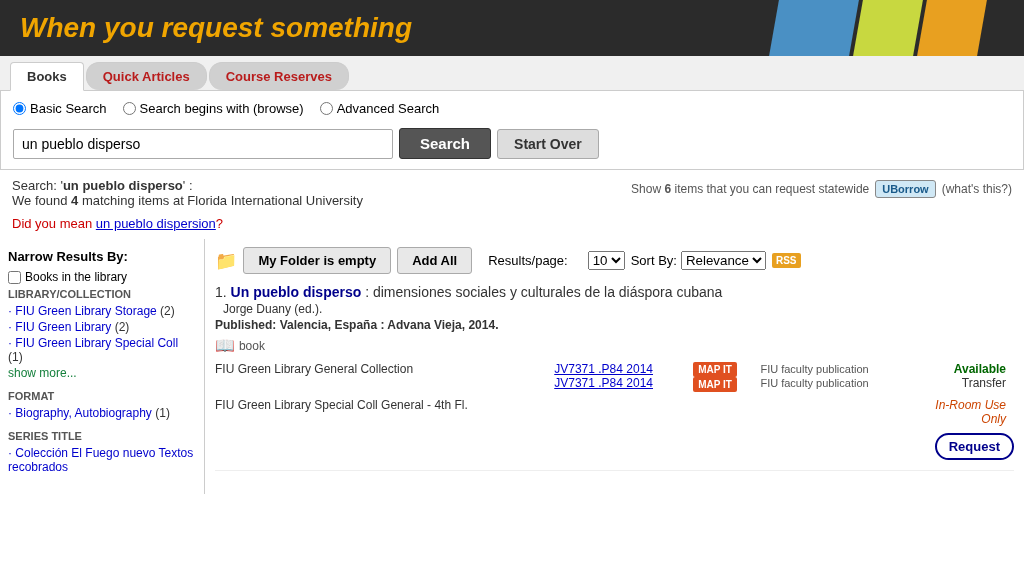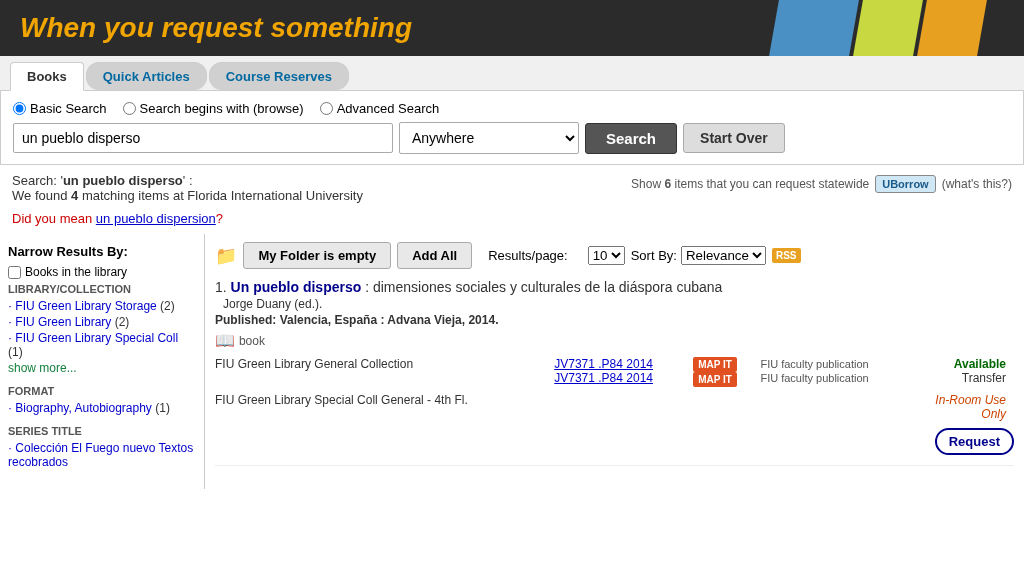--- a/index.html
+++ b/index.html
@@ -50,33 +50,33 @@
       border-radius: 4px 4px 0 0;
     }
     .tab.active {
       background: #fff;
       border-bottom: 1px solid #fff;
       margin-bottom: -1px;
       color: #333;
     }
     .tab.inactive {
       background: #d0d0d0;
-      color: #0369a1;
+      color: #b91c1c;
       border-radius: 13px;
     }
 
     
     .search-area {
       border: 1px solid #ccc;
       border-top: none;
       padding: 10px 12px;
       background: #fff;
     }
     .radio-group {
-      margin-bottom: 6px;
+      margin-bottom: 12px;
       display: flex;
       align-items: center;
       gap: 16px;
       font-size: 13px;
     }
     .radio-group label {
       display: flex;
       align-items: center;
       gap: 4px;
       cursor: pointer;
@@ -377,28 +377,20 @@
       <input type="radio" name="searchtype" style="">
       <span>Search begins with (browse)</span>
     </label>
     <label>
       <input type="radio" name="searchtype" style="">
       <span>Advanced Search</span>
     </label>
   </div>
   <div class="search-row">
     <input class="search-input" type="text" value="un pueblo disperso" style="">
-    <select class="search-select">
-      <option>Anywhere</option>
-      <option>Title</option>
-      <option>Author</option>
-      <option>Subject</option>
-      <option>Call Number</option>
-      <option>ISBN</option>
-    </select>
     <button class="btn-search">Search</button>
     <button class="btn-startover">Start Over</button>
   </div>
 </div>
 
 <div class="results-header">
   <div class="statewide-bar">
     <span>
       <span>Show </span><strong>6</strong><span> items that you can request statewide</span>
     </span>

